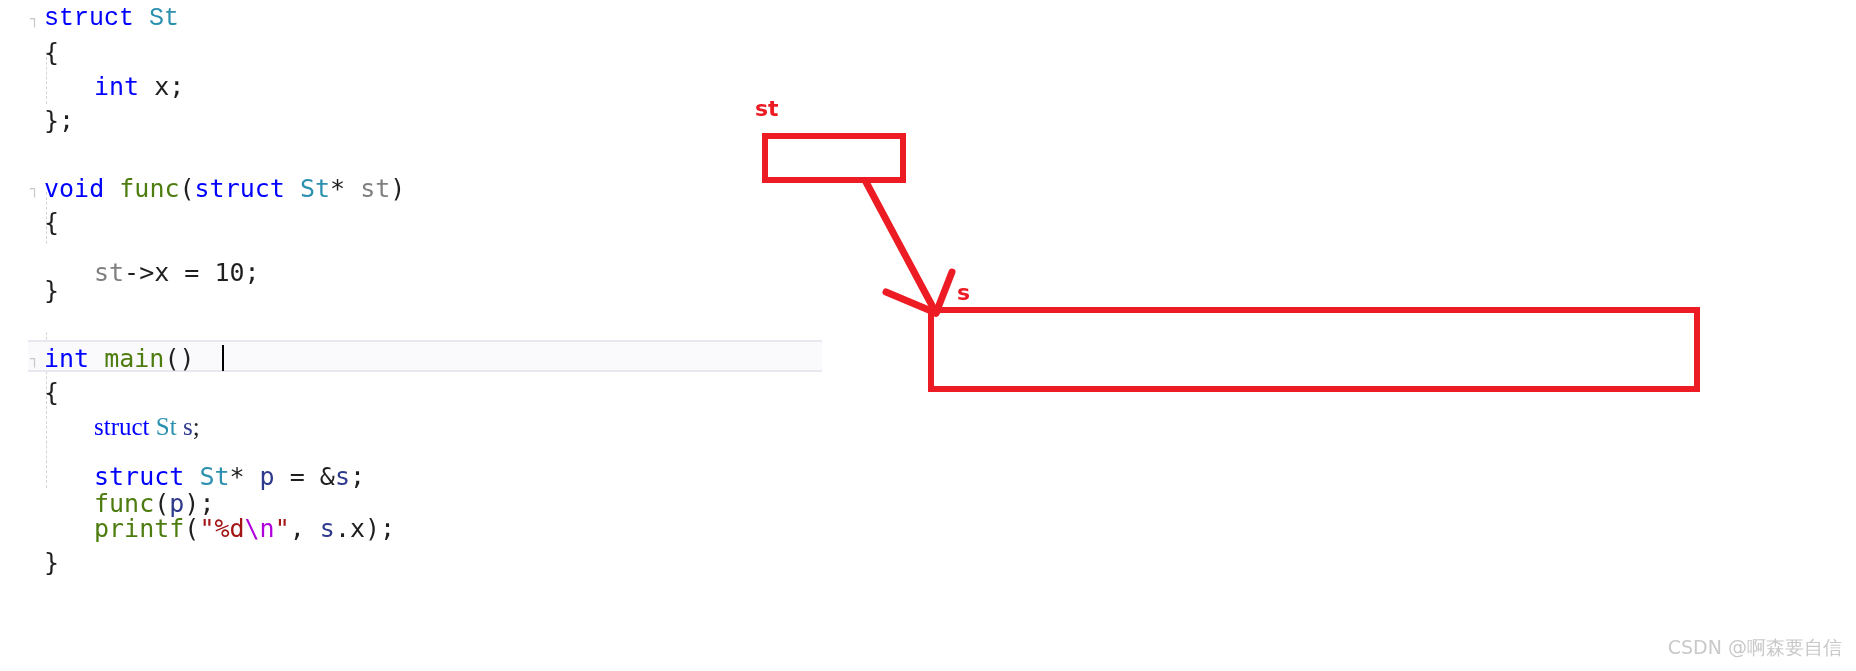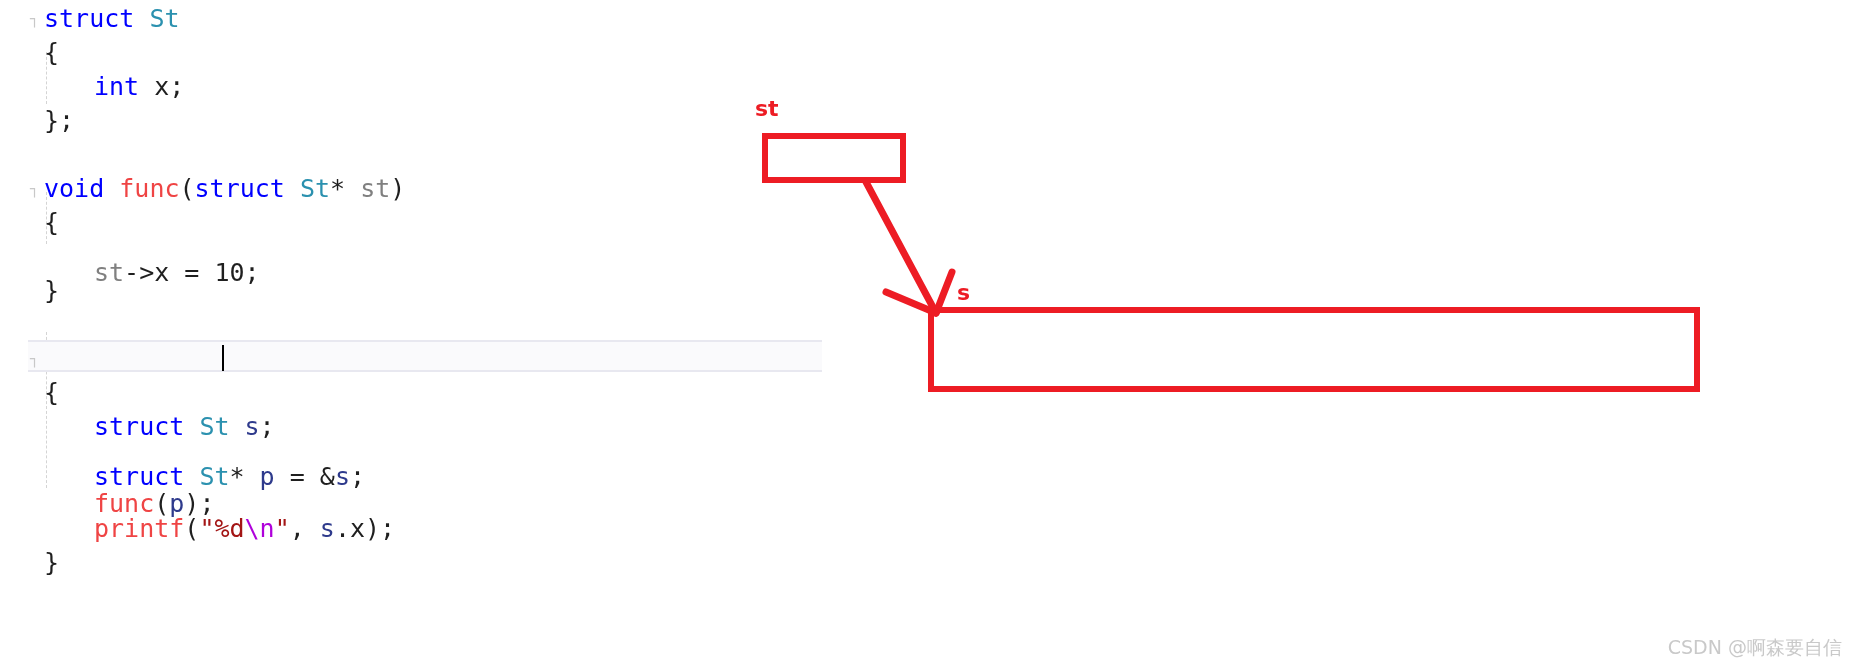--- a/index.html
+++ b/index.html
@@ -53,21 +53,21 @@
     left: 44px;
     top: 0;
     height: 34px;
     line-height: 34px;
     white-space: pre;
   }
 
   
   .kw   { color: #0000ff; }
   .typ  { color: #2b91af; }
-  .fn   { color: #ef4444; }
+  .fn   { color: #4d7c0f; }
   .par  { color: #808080; }
   .str  { color: #a31515; }
   .esc  { color: #af00db; }
   .pln  { color: #1f1f1f; }
   .var  { color: #2e3a8c; }
 
   
   .indent-guide {
     position: absolute;
     width: 1px;
@@ -138,33 +138,33 @@
   <div id="editor">
 
     <div class="indent-guide" style="left:46px; top:52px; height:52px;"></div>
     <div class="indent-guide" style="left:46px; top:192px; height:52px;"></div>
     <div class="indent-guide" style="left:46px; top:332px; height:156px;"></div>
 
     <div id="current-line"></div>
     <div id="caret"></div>
 
     <div id="code-lines">
-        <div class="code-line" style="top: 2px;"><span class="gutter">┐</span><span class="ctext" style="padding-left: 0px;"><span class="kw">struct</span><span class="pln"> </span><span class="typ">St</span></span></div>
+        <div class="code-line" style="top: 2px;"><span class="gutter">┐</span><span class="ctext" style="padding-left: 0px; font-family: Liberation Mono, monospace;"><span class="kw">struct</span><span class="pln"> </span><span class="typ">St</span></span></div>
         <div class="code-line" style="top: 36px;"><span class="ctext" style="padding-left: 0px;"><span class="pln">{</span></span></div>
         <div class="code-line" style="top: 70px;"><span class="ctext" style="padding-left: 50px;"><span class="kw">int</span><span class="pln"> x;</span></span></div>
         <div class="code-line" style="top: 104px;"><span class="ctext" style="padding-left: 0px;"><span class="pln">};</span></span></div>
         <div class="code-line" style="top: 138px;"><span class="ctext" style="padding-left: 0px;"></span></div>
         <div class="code-line" style="top: 172px;"><span class="gutter">┐</span><span class="ctext" style="padding-left: 0px;"><span class="kw">void</span><span class="pln"> </span><span class="fn">func</span><span class="pln">(</span><span class="kw">struct</span><span class="pln"> </span><span class="typ">St</span><span class="pln">* </span><span class="par">st</span><span class="pln">)</span></span></div>
         <div class="code-line" style="top: 206px;"><span class="ctext" style="padding-left: 0px;"><span class="pln">{</span></span></div>
         <div class="code-line" style="top: 256px;"><span class="ctext" style="padding-left: 50px;"><span class="par">st</span><span class="pln">-&gt;x = 10;</span></span></div>
         <div class="code-line" style="top: 274px;"><span class="ctext" style="padding-left: 0px;"><span class="pln">}</span></span></div>
         <div class="code-line" style="top: 308px;"><span class="ctext" style="padding-left: 0px;"></span></div>
-        <div class="code-line" style="top: 342px;"><span class="gutter">┐</span></div>
+        <div class="code-line" style="top: 342px;"><span class="gutter">┐</span><span class="ctext" style="padding-left: 0px;"><span class="kw">int</span><span class="pln"> </span><span class="fn">main</span><span class="pln">() </span></span></div>
         <div class="code-line" style="top: 376px;"><span class="ctext" style="padding-left: 0px;"><span class="pln">{</span></span></div>
-        <div class="code-line" style="top: 410px;"><span class="ctext" style="padding-left: 50px;"><span class="kw">struct</span><span class="pln"> </span><span class="typ">St</span><span class="pln"> </span><span class="var">s</span><span class="pln">;</span></span></div>
+        <div class="code-line" style="top: 410px; font-family: Liberation Serif, serif;"><span class="ctext" style="padding-left: 50px;"><span class="kw">struct</span><span class="pln"> </span><span class="typ">St</span><span class="pln"> </span><span class="var">s</span><span class="pln">;</span></span></div>
         <div class="code-line" style="top: 460px;"><span class="ctext" style="padding-left: 50px;"><span class="kw">struct</span><span class="pln"> </span><span class="typ">St</span><span class="pln">* </span><span class="var">p</span><span class="pln"> = &amp;</span><span class="var">s</span><span class="pln">;</span></span></div>
         <div class="code-line" style="top: 478px; margin-top: 9px;"><span class="ctext" style="padding-left: 50px;"><span class="fn">func</span><span class="pln">(</span><span class="var">p</span><span class="pln">);</span></span></div>
         <div class="code-line" style="top: 512px;"><span class="ctext" style="padding-left: 50px;"><span class="fn">printf</span><span class="pln">(</span><span class="str">"%d</span><span class="esc">\n</span><span class="str">"</span><span class="pln">, </span><span class="var">s</span><span class="pln">.x);</span></span></div>
         <div class="code-line" style="top: 546px;"><span class="ctext" style="padding-left: 0px;"><span class="pln">}</span></span></div>
       </div>
   </div>
 
   <div id="annotations">
 
     <div class="ann-label" style="left:755px; top:96px;">st</div>

